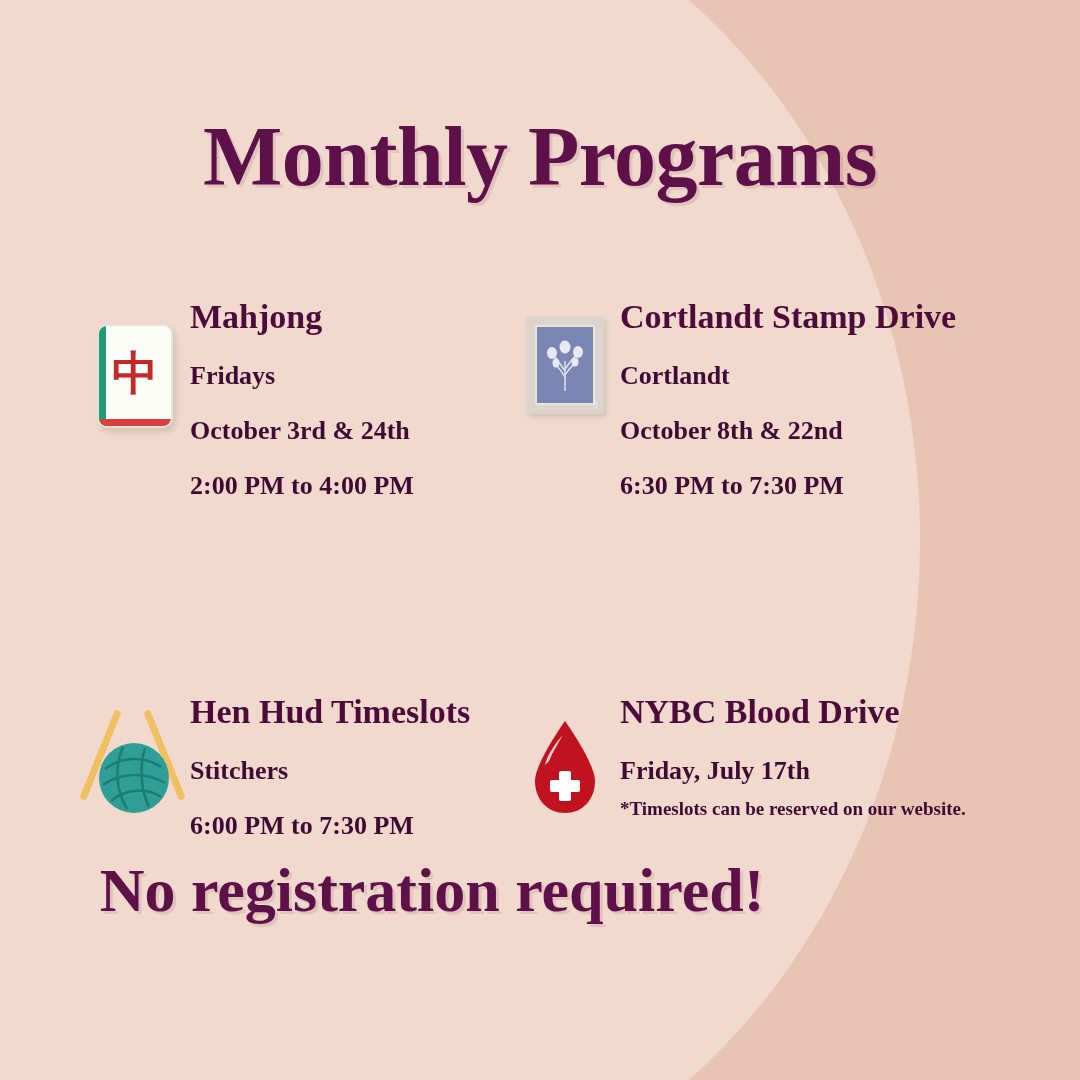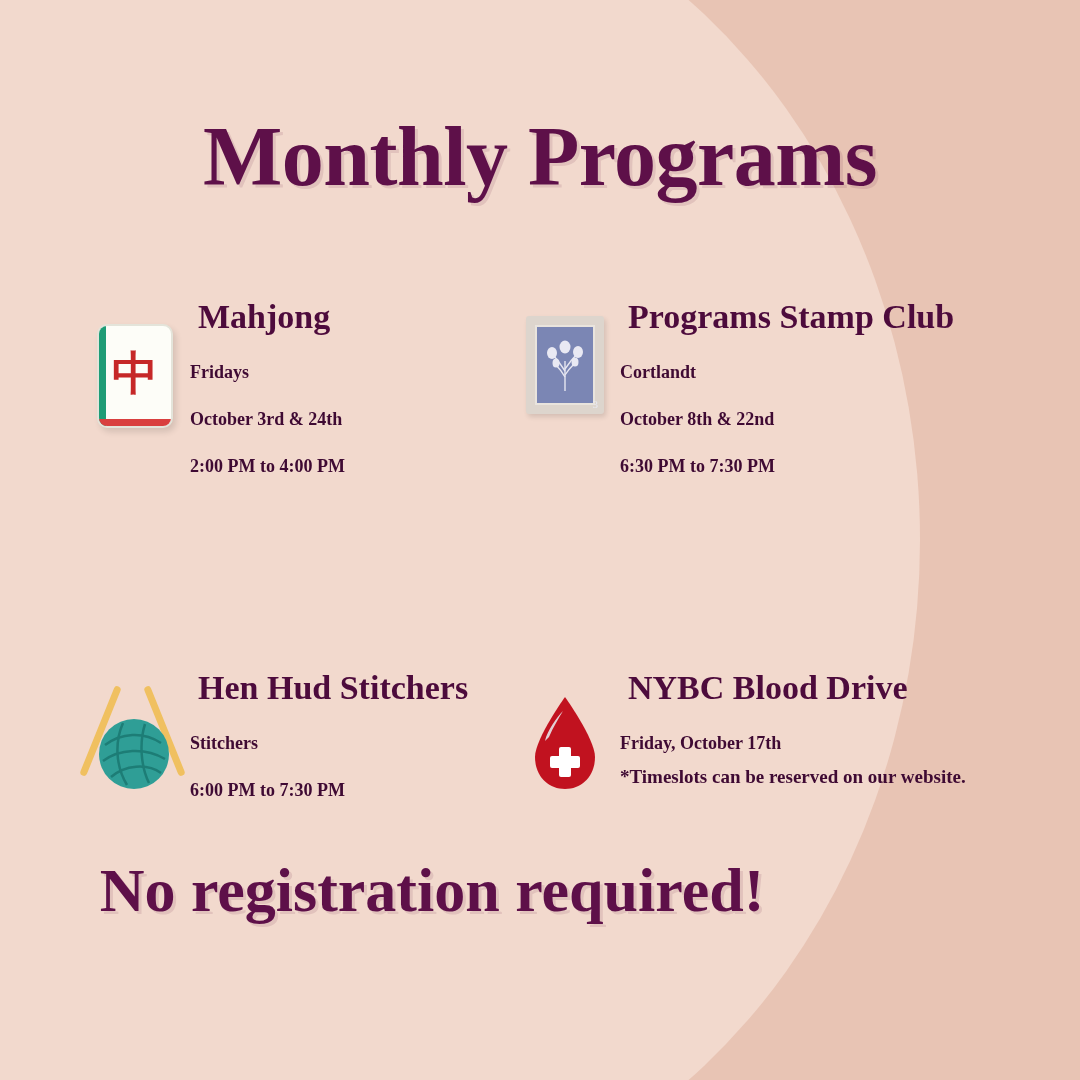--- a/index.html
+++ b/index.html
@@ -104,24 +104,23 @@
   .prog-text {
     color: #4d0b3c;
     line-height: 1.0;
   }
   .prog-name {
     font-size: 34px;
     font-weight: bold;
     color: #4d0b3c;
     margin-bottom: 9px;
     white-space: nowrap;
-    margin-left: 8px;
   }
   .prog-line {
-    font-size: 18px;
+    font-size: 26px;
     font-weight: bold;
     color: #3f0a33;
     margin-bottom: 8px;
     white-space: nowrap;
     margin-top: 29px;
   }
   .prog-note {
     font-size: 19px;
     font-weight: bold;
     color: #3f0a33;
@@ -291,21 +290,21 @@
                     <ellipse cx="28" cy="20" rx="5.5" ry="6.5"></ellipse>
                     <ellipse cx="19" cy="36" rx="3.5" ry="4.5"></ellipse>
                     <ellipse cx="38" cy="35" rx="3.5" ry="4.5"></ellipse>
                   </g>
                 </svg>
               </div>
               <div class="stamp-num">3</div>
             </div>
           </div>
           <div class="prog-text">
-            <div class="prog-name">Programs Stamp Club</div>
+            <div class="prog-name">Cortlandt Stamp Drive</div>
             <div class="prog-line">Cortlandt</div>
             <div class="prog-line">October 8th &amp; 22nd</div>
             <div class="prog-line">6:30 PM to 7:30 PM</div>
           </div>
         </div>
       </div>
 
       <div class="prog-row row2">
 
         <div class="prog col1">
@@ -320,40 +319,40 @@
                     <path d="M4 42 C20 30 46 28 66 40"></path>
                     <path d="M12 58 C26 46 48 44 62 54"></path>
                     <path d="M24 4 C16 22 16 46 28 66"></path>
                     <path d="M46 5 C40 24 42 48 50 64"></path>
                   </g>
                 </svg>
               </div>
             </div>
           </div>
           <div class="prog-text">
-            <div class="prog-name">Hen Hud Stitchers</div>
+            <div class="prog-name">Hen Hud Timeslots</div>
             <div class="prog-line">Stitchers</div>
             <div class="prog-line">6:00 PM to 7:30 PM</div>
           </div>
         </div>
 
         <div class="prog col2">
           <div class="icon-wrap blood">
             <div class="drop">
               <svg class="drop-shape" viewBox="0 0 76 100">
                 <path d="M38 4 C38 4 8 46 8 64 C8 83 21 96 38 96 C55 96 68 83 68 64 C68 46 38 4 38 4 Z" fill="#c1121f"></path>
                 <path d="M22 44 C26 34 32 25 36 18 C30 24 20 38 18 48 Z" fill="#e8f0f5" opacity="0.85"></path>
                 <rect x="32" y="54" width="12" height="30" rx="2" fill="#ffffff"></rect>
                 <rect x="23" y="63" width="30" height="12" rx="2" fill="#ffffff"></rect>
               </svg>
             </div>
           </div>
           <div class="prog-text">
             <div class="prog-name">NYBC Blood Drive</div>
-            <div class="prog-line">Friday, October 17th</div>
+            <div class="prog-line">Friday, July 17th</div>
             <div class="prog-note">*Timeslots can be reserved on our website.</div>
           </div>
         </div>
       </div>
 
     </div>
 
     <div class="footer">No registration required!</div>
   </div>
 </div>

